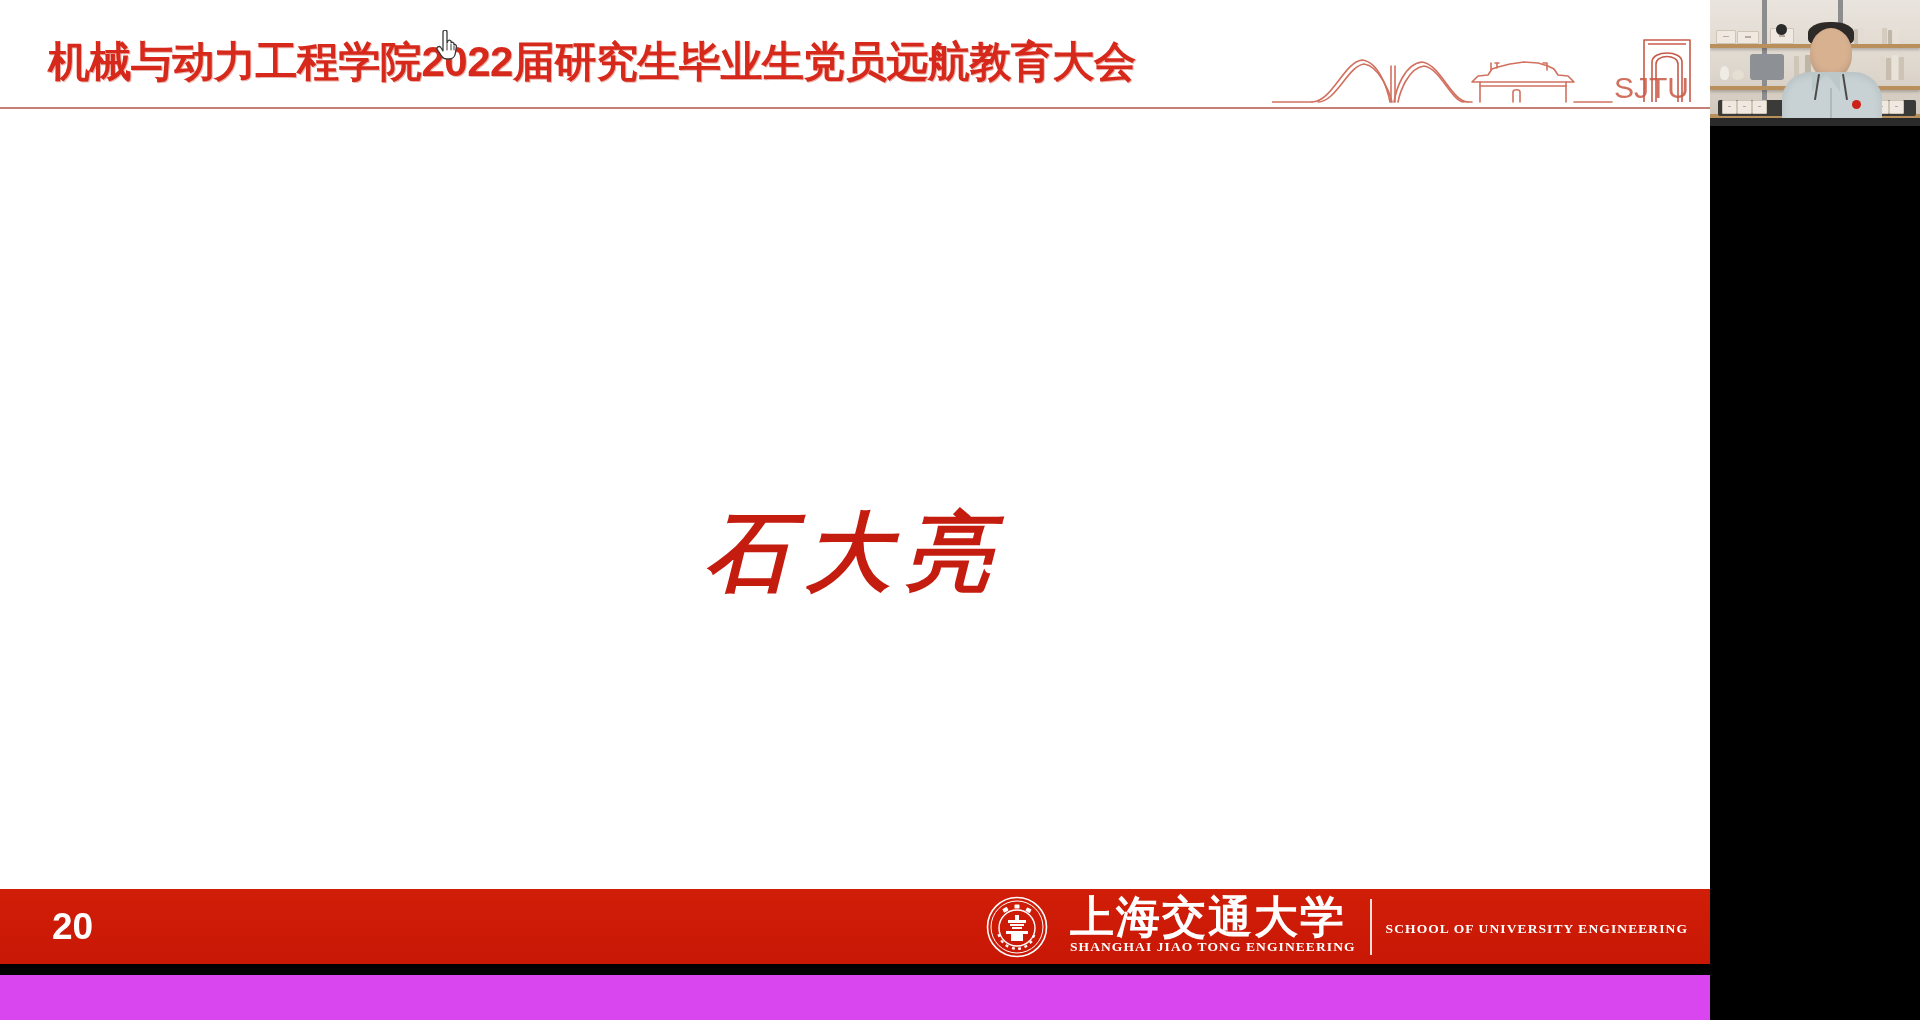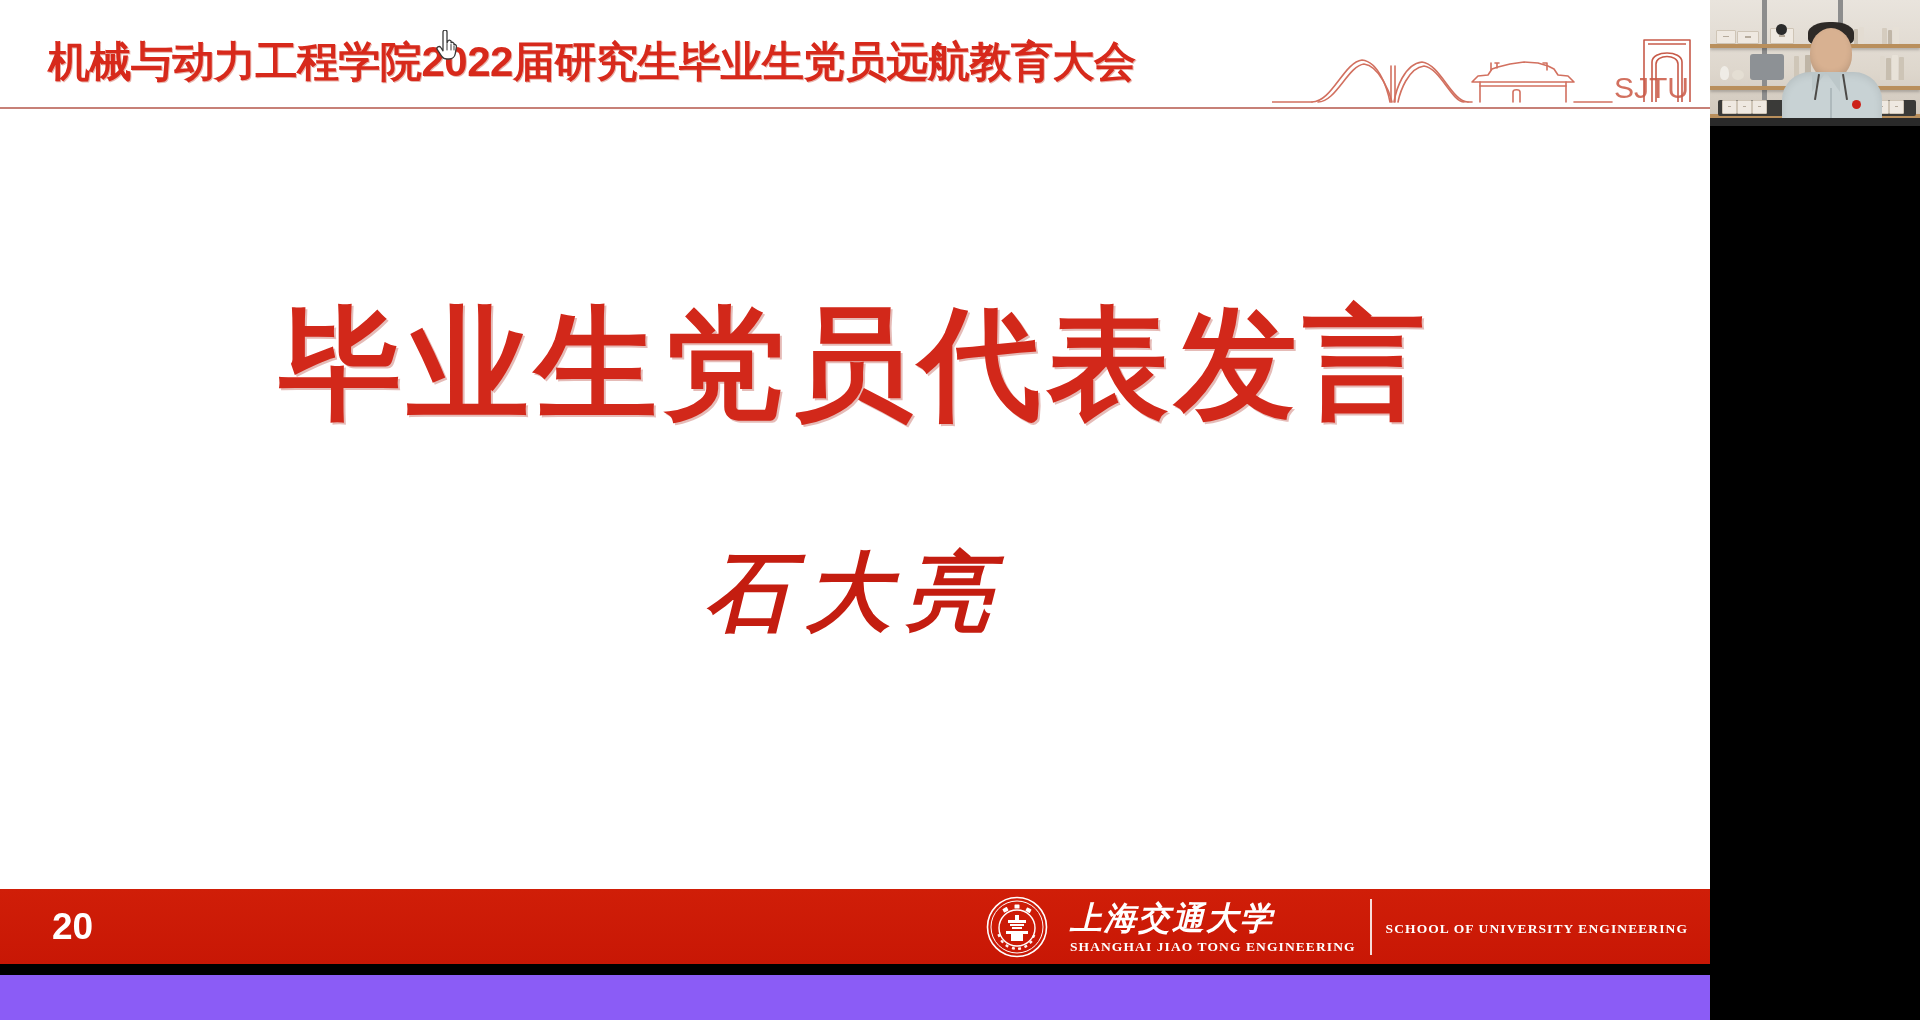--- a/index.html
+++ b/index.html
@@ -10,21 +10,21 @@
     width: 1920px;
     height: 1020px;
     overflow: hidden;
     font-family: "Liberation Sans", "DejaVu Sans", sans-serif;
   }
 
   #screen {
     position: relative;
     width: 1920px;
     height: 1020px;
-    background: #8b5cf6;
+    background: #d946ef;
   }
 
   
   #slide {
     position: absolute;
     left: 0;
     top: 0;
     width: 1710px;
     height: 975px;
     background: #ffffff;
@@ -94,21 +94,21 @@
     line-height: 130px;
     font-weight: 800;
     color: #d2281a;
     letter-spacing: 6px;
     text-shadow: 2px 2px 0 rgba(170,30,15,.30);
   }
 
   #speaker-name {
     position: absolute;
     left: 0;
-    top: 436px;
+    top: 396px;
     width: 1710px;
     text-align: center;
     font-family: "Liberation Serif", "DejaVu Serif", serif;
     font-size: 86px;
     line-height: 96px;
     font-weight: 700;
     font-style: italic;
     color: #c41d10;
     letter-spacing: 14px;
   }
@@ -163,22 +163,21 @@
   .lockup-cn {
     font-size: 33px;
     line-height: 36px;
     font-weight: 700;
     color: #ffffff;
     letter-spacing: 1px;
     white-space: nowrap;
   }
   .lockup-cn.brush {
     font-family: "Liberation Serif","DejaVu Serif",serif;
-    font-style: italic;
-    font-size: 32px;
+    font-size: 44px;
     letter-spacing: 2px;
   }
   .lockup-en {
     margin-top: 3px;
     font-family: "Liberation Serif","DejaVu Serif",serif;
     font-size: 13.5px;
     line-height: 15px;
     font-weight: 700;
     color: #ffffff;
     letter-spacing: 1.1px;
@@ -337,21 +336,20 @@
             <path d="M380 80 L380 40 C380 28, 410 28, 410 40 L410 80"></path>
             <path d="M384 80 L384 42 C384 32, 406 32, 406 42 L406 80"></path>
           </g>
         </svg>
       </div>
 
       <div id="header-rule"></div>
     </div>
 
     <div id="slide-body">
-      <div id="main-title">毕业生党员代表发言</div>
       <div id="speaker-name">石大亮</div>
     </div>
 
     <div id="slide-footer">
       <div id="page-number">20</div>
 
       <div id="footer-logo">
         <div class="seal">
           <svg viewBox="0 0 62 62" xmlns="http://www.w3.org/2000/svg">
             <circle cx="31" cy="31" r="29.5" fill="none" stroke="#ffffff" stroke-width="1.6"></circle>

